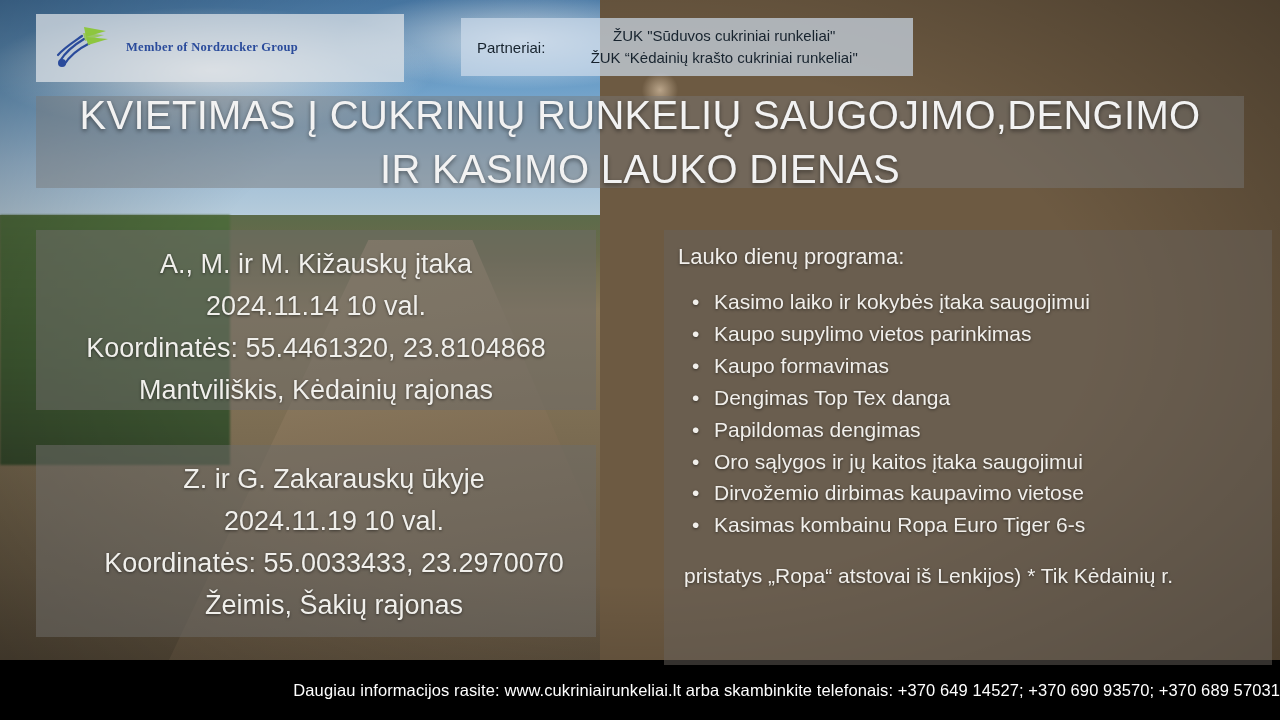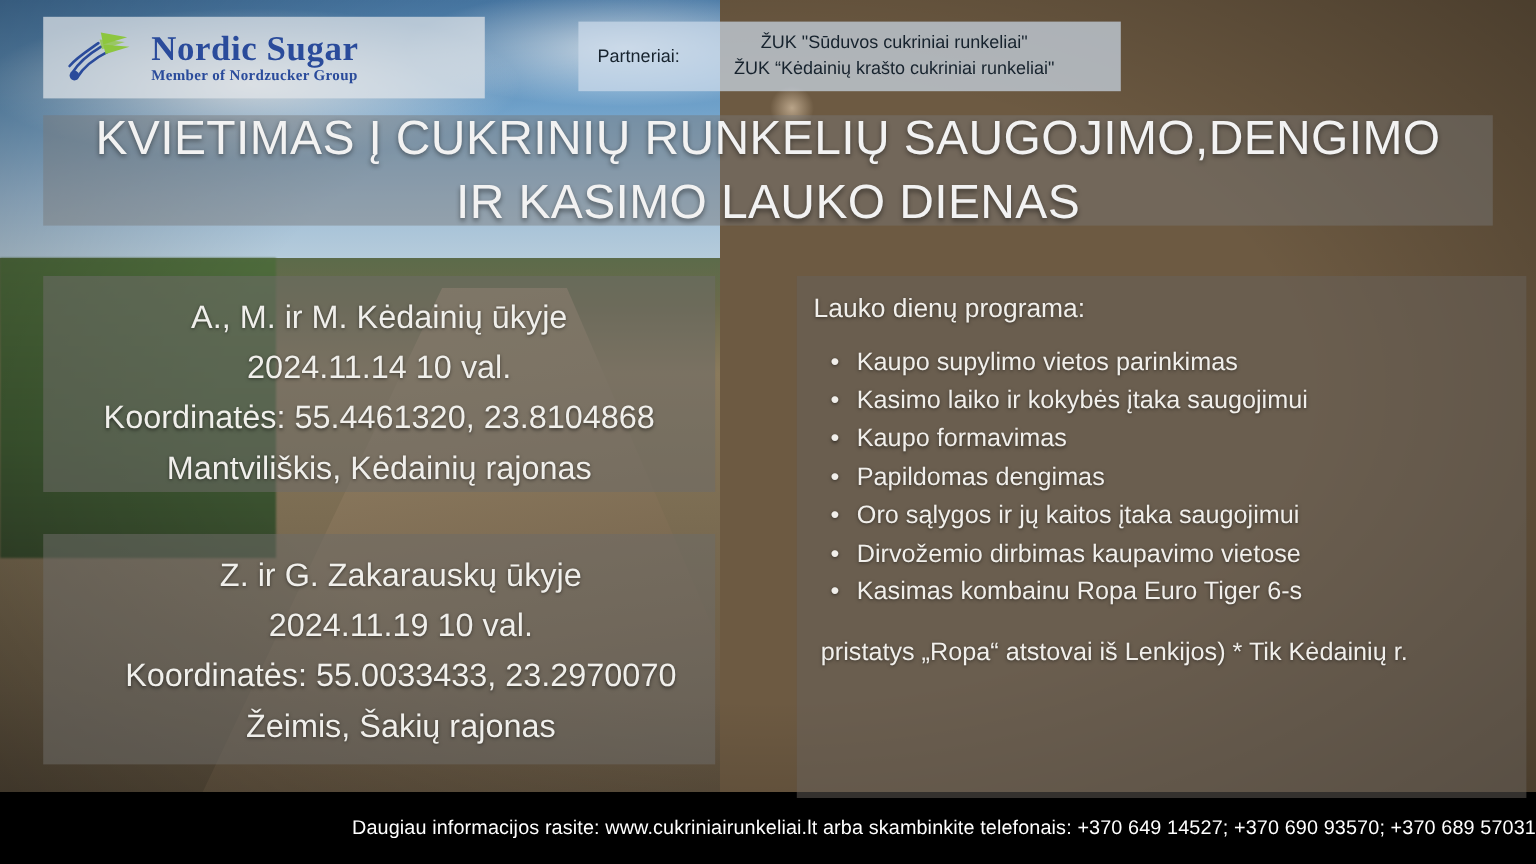--- a/index.html
+++ b/index.html
@@ -85,21 +85,21 @@
   .logo-title {
     font-family: "Liberation Serif", serif;
     font-size: 29px; font-weight: bold; color: #2a4b9b; letter-spacing: .5px;
   }
   .logo-sub {
     font-family: "Liberation Serif", serif;
     font-size: 12.5px; font-weight: bold; color: #2a4b9b; letter-spacing: .3px;
   }
 
   .partners-box {
-    position: absolute; left: 482px; top: 18px; width: 452px; height: 58px;
+    position: absolute; left: 461px; top: 18px; width: 452px; height: 58px;
     background: rgba(205,219,235,.70);
     display: flex; align-items: center; padding: 0 10px;
   }
   .partners-label {
     font-size: 15px; color: #17232e; white-space: nowrap; padding-left: 6px;
   }
   .partners-list {
     flex: 1; text-align: center; font-size: 15px; color: #17232e; line-height: 1.5;
   }
 
@@ -179,60 +179,60 @@
         </g>
         <g fill="#8dc63f">
           <path d="M34 6 L56 10 L36 16 Z"></path>
           <path d="M36 16 L58 18 L38 24 Z"></path>
           <path d="M33 12 L54 14 L35 20 Z" opacity=".75"></path>
         </g>
         <circle cx="12" cy="42" r="4" fill="#2a4b9b"></circle>
       </svg>
     </span>
     <span class="logo-text">
-      <span class="logo-title">Nordic Sugar</span>
       <span class="logo-sub">Member of Nordzucker Group</span>
     </span>
   </div>
 
   <div class="partners-box">
     <span class="partners-label">Partneriai:</span>
     <span class="partners-list">
       <span>ŽUK "Sūduvos cukriniai runkeliai"</span><br>
       <span>ŽUK “Kėdainių krašto cukriniai runkeliai"</span>
     </span>
   </div>
 
   <div class="title-box">
     <div class="title-text">
       <div>KVIETIMAS Į CUKRINIŲ RUNKELIŲ SAUGOJIMO,DENGIMO</div>
       <div>IR KASIMO LAUKO DIENAS</div>
     </div>
   </div>
 
   <div class="event-box" id="event-1">
-    <div class="event-line">A., M.  ir  M. Kėdainių ūkyje</div>
+    <div class="event-line">A., M.  ir  M. Kižauskų įtaka</div>
     <div class="event-line">2024.11.14 10 val.</div>
     <div class="event-line">Koordinatės: 55.4461320, 23.8104868</div>
     <div class="event-line">Mantviliškis, Kėdainių  rajonas</div>
   </div>
 
   <div class="event-box" id="event-2">
     <div class="event-line">Z. ir G. Zakarauskų ūkyje</div>
     <div class="event-line">2024.11.19 10 val.</div>
     <div class="event-line">Koordinatės: 55.0033433,  23.2970070</div>
     <div class="event-line">Žeimis, Šakių rajonas</div>
   </div>
 
   <div class="program-box">
     <div class="program-title">Lauko dienų programa:</div>
     <ul class="program-list">
+      <li>Kasimo laiko ir kokybės įtaka saugojimui</li>
       <li>Kaupo supylimo vietos parinkimas</li>
-      <li>Kasimo laiko ir kokybės įtaka saugojimui</li>
       <li>Kaupo formavimas</li>
+      <li>Dengimas Top Tex danga</li>
       <li>Papildomas dengimas</li>
       <li>Oro sąlygos ir jų kaitos įtaka saugojimui</li>
       <li>Dirvožemio dirbimas kaupavimo vietose</li>
       <li>Kasimas kombainu Ropa Euro Tiger 6-s</li>
     </ul>
     <div class="program-note-2">pristatys „Ropa“ atstovai iš Lenkijos) * Tik Kėdainių r.</div>
   </div>
 
   <div class="footer">
     <span>Daugiau informacijos rasite: www.cukriniairunkeliai.lt  arba skambinkite telefonais: +370 649 14527;  +370 690 93570; +370 689 57031</span>

